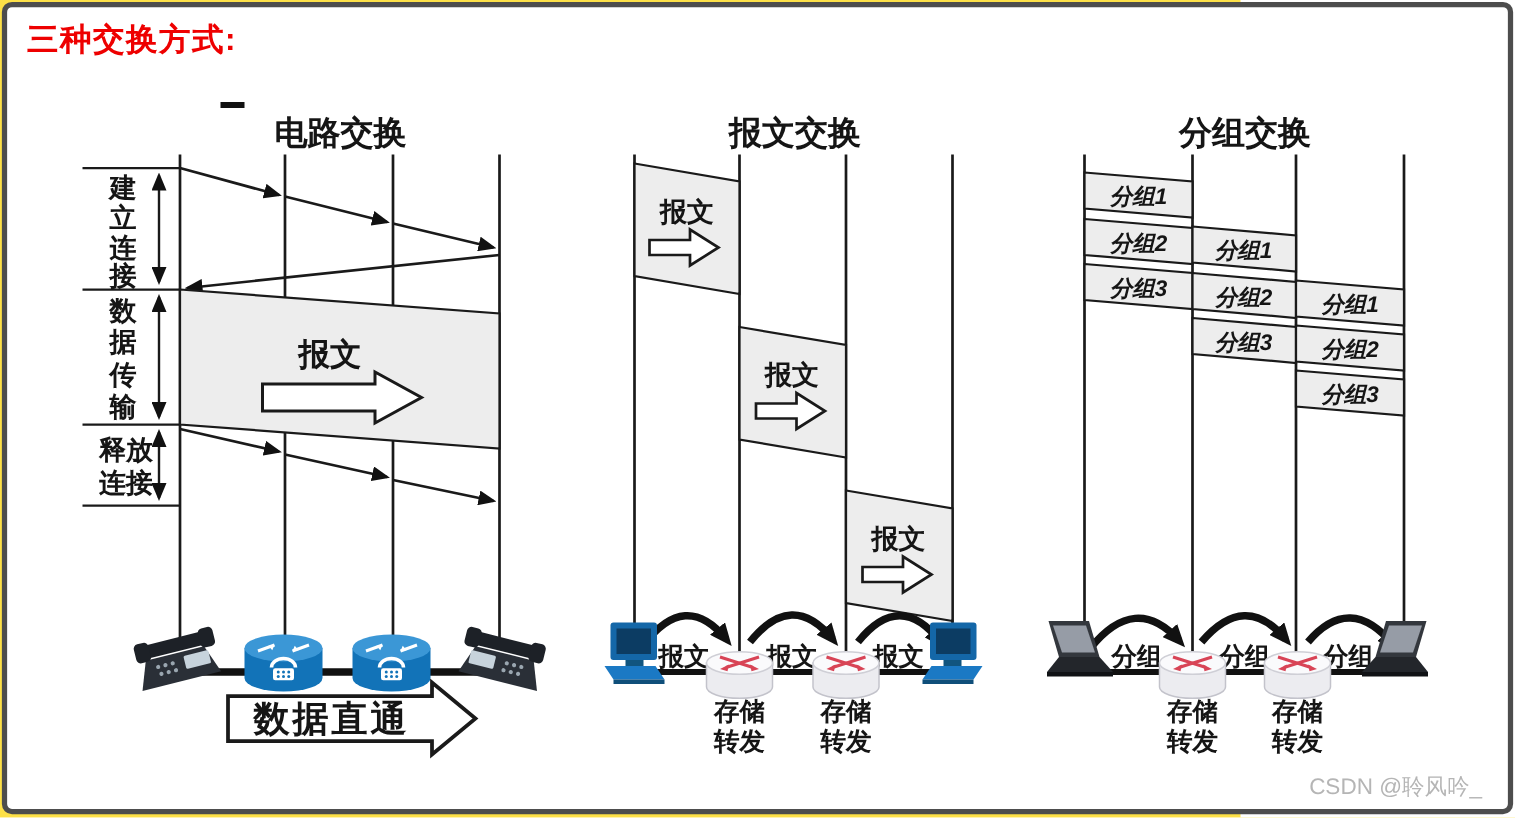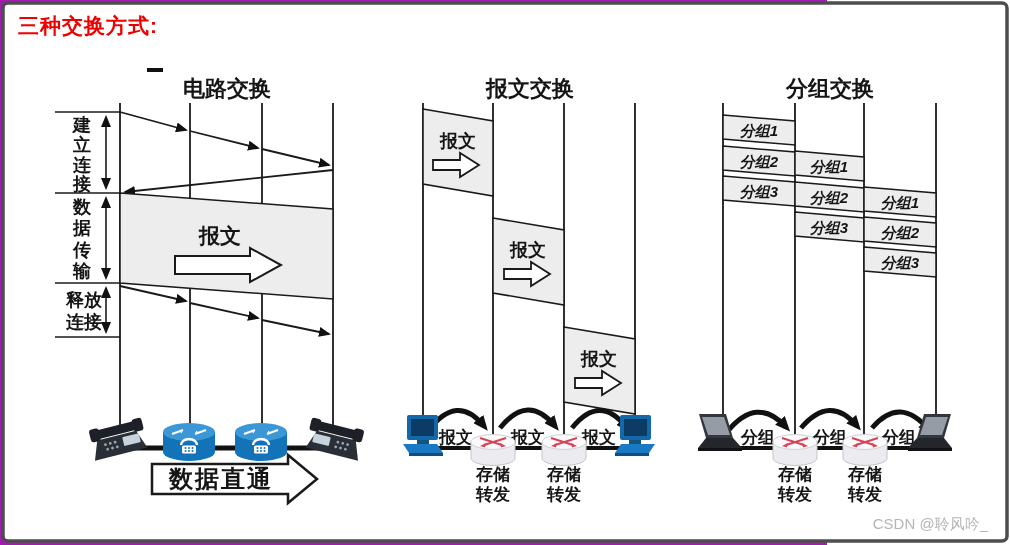--- a/index.html
+++ b/index.html
@@ -1,16 +1,16 @@
 <!DOCTYPE html>
 <html><head>
 <meta charset="utf-8">
 <style>
   html,body{margin:0;padding:0;background:#fff;}
-  .stage{position:relative;width:827px;height:545px;background:#a21caf;}
+  .stage{position:relative;width:827px;height:545px;background:#fde047;}
   svg{display:block;}
   svg text{font-family:"Liberation Sans","DejaVu Sans",sans-serif;fill:#151515;}
   .mid{text-anchor:middle;}
   .t-red{font-size:21px;font-weight:bold;fill:#ee0000;letter-spacing:1px;}
   .t-title{font-size:22px;font-weight:bold;}
   .t-vert{font-size:18px;font-weight:bold;}
   .t-band{font-size:21px;font-weight:bold;}
   .t-block{font-size:18px;font-weight:bold;}
   .t-hop{font-size:17px;font-weight:bold;}
   .t-sf{font-size:17px;font-weight:bold;}

